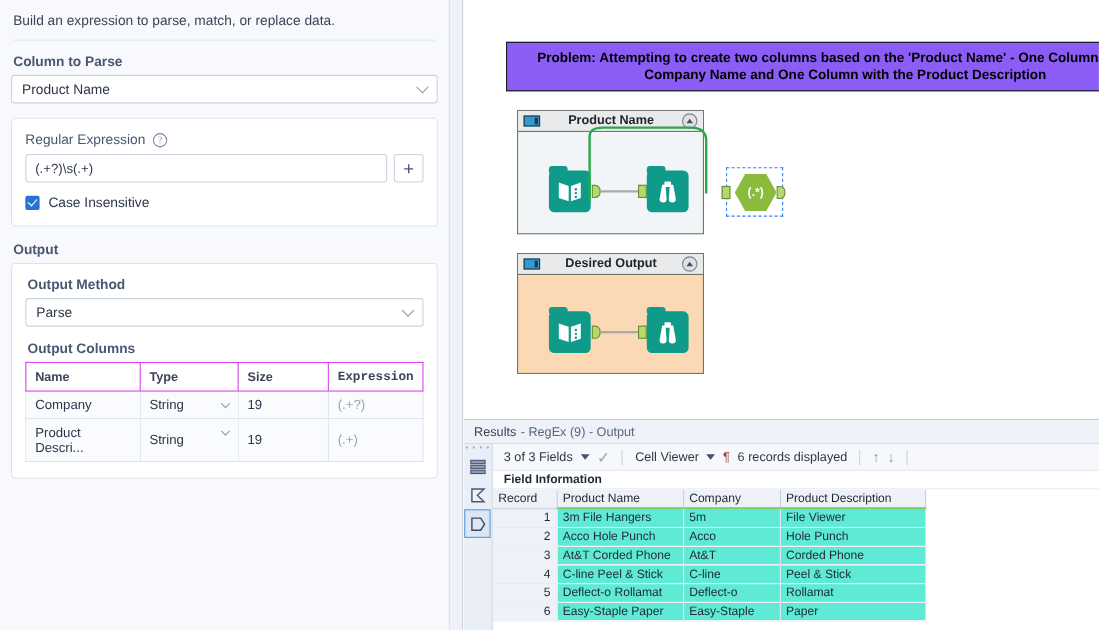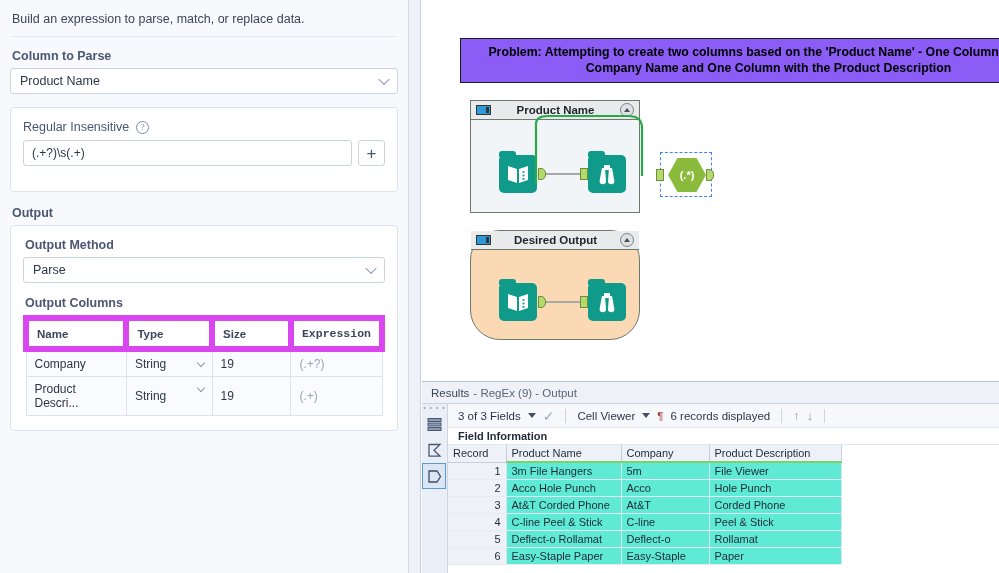--- a/index.html
+++ b/index.html
@@ -82,21 +82,21 @@
     width: 4px; height: 7px;
     border-right: 1.8px solid #fff; border-bottom: 1.8px solid #fff;
     transform: rotate(42deg);
   }
   .check-label { color: #2d3648; font-size: 12.5px; }
 
   .out-table { width: 100%; border-collapse: collapse; }
   .out-table th {
     text-align: left; font-size: 11.5px; color: #3b4559;
     font-weight: bold; padding: 6px 8px;
-    border: 6px solid #d946ef; background: #ffffff;
+    border: 1px solid #d946ef; background: #ffffff;
   }
   .out-table td {
     font-size: 12px; color: #2d3648; padding: 5px 8px;
     border: 1px solid #dde3ed; background: #fafbfe;
     position: relative;
   }
   .out-table td.expr { color: #9aa3b5; }
   .td-chev {
     position: absolute; right: 8px; top: 8px;
     width: 6px; height: 6px;
@@ -262,28 +262,32 @@
     <div class="hr"></div>
 
     <div class="field-label">Column to Parse</div>
     <div class="select-box">
       <span>Product Name</span>
       <span class="chev"></span>
     </div>
 
     <div class="group-box">
       <div class="sub-label">
-        <span>Regular Insensitive</span>
+        <span>Regular Expression</span>
         <span class="help-icon">?</span>
       </div>
       <div class="regex-row">
         <div class="text-input">
           <span>(.+?)\s(.+)</span>
         </div>
         <div class="plus-btn">+</div>
+      </div>
+      <div class="check-row">
+        <span class="checkbox"></span>
+        <span class="check-label">Case Insensitive</span>
       </div>
     </div>
 
     <div class="field-label">Output</div>
     <div class="group-box">
       <div class="field-label">Output Method</div>
       <div class="select-box">
         <span>Parse</span>
         <span class="chev"></span>
       </div>
@@ -358,21 +362,21 @@
     </svg>
 
     <div class="regex-node" style="left:238px; top:152px; width:52px; height:45px;">
       <div class="port in" style="left:-5px; top:16px;"></div>
       <div class="hexagon" style="left:7px; top:5px;">
         <span>(.*)</span>
       </div>
       <div class="port out" style="left:45px; top:16px;"></div>
     </div>
 
-    <div class="container-tool" style="left:48px; top:230px; width:170px; height:110px; background:#fbd9b5;border-radius:30px;">
+    <div class="container-tool" style="left:48px; top:230px; width:170px; height:110px; background:#fbd9b5;">
       <div class="container-bar">
         <span class="cont-icon"></span>
         <span class="cont-title">Desired Output</span>
         <span class="cont-collapse"></span>
       </div>
       <div class="container-body">
         <div class="tool-icon tab" style="left:28px; top:33px;">
           <svg width="24" height="22" viewBox="0 0 24 22">
             <path d="M2 3 L11 6 L11 20 L2 17 Z" fill="#ffffff"></path>
             <path d="M22 3 L13 6 L13 20 L22 17 Z" fill="#ffffff"></path>

